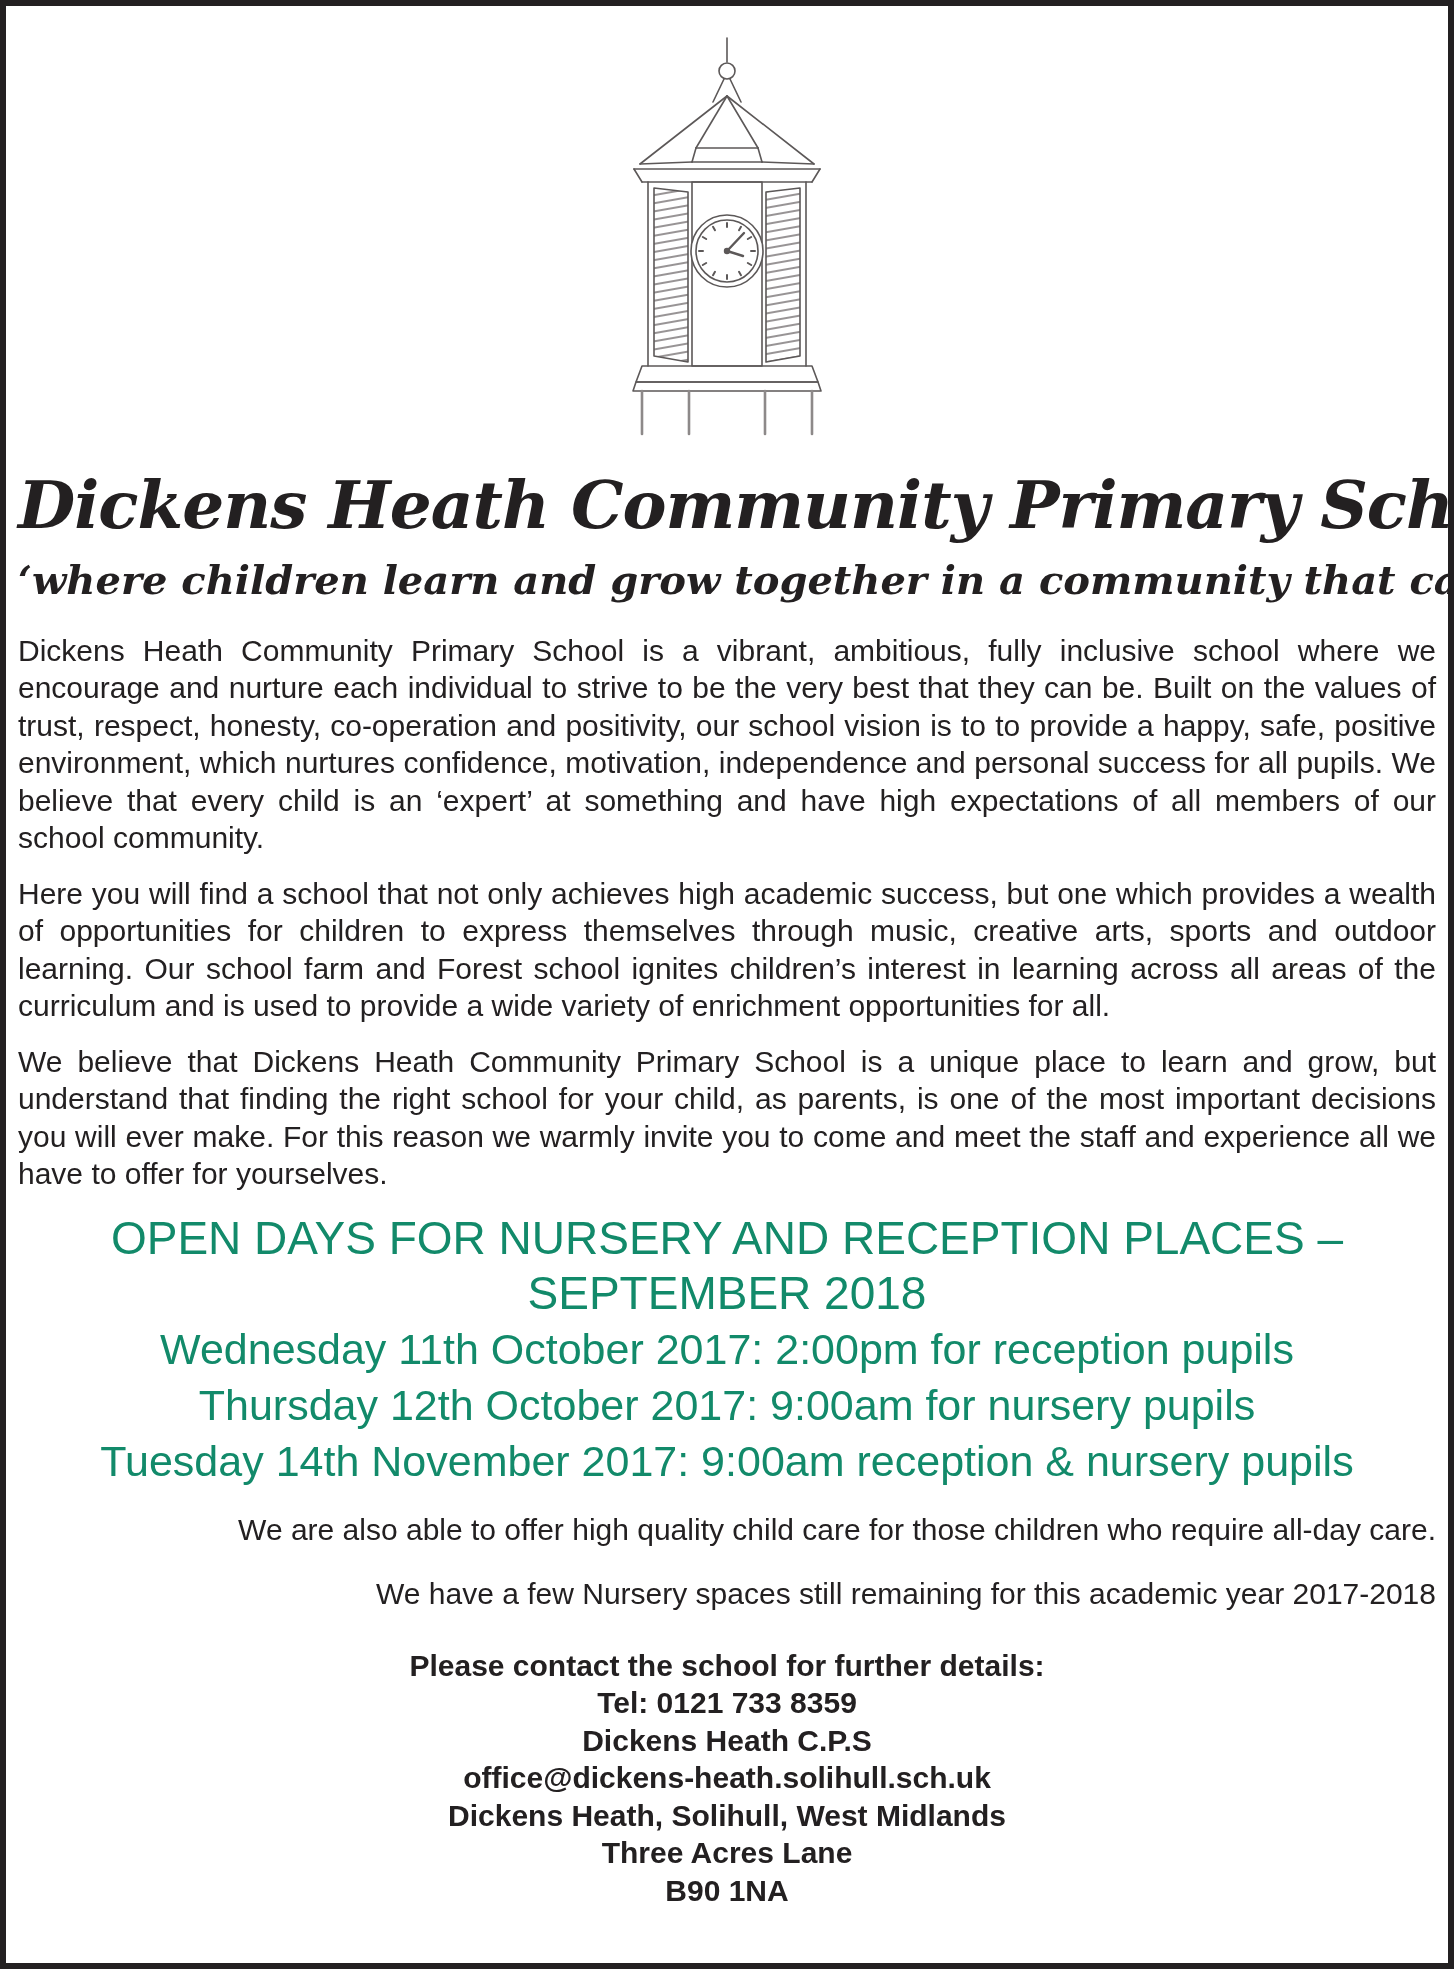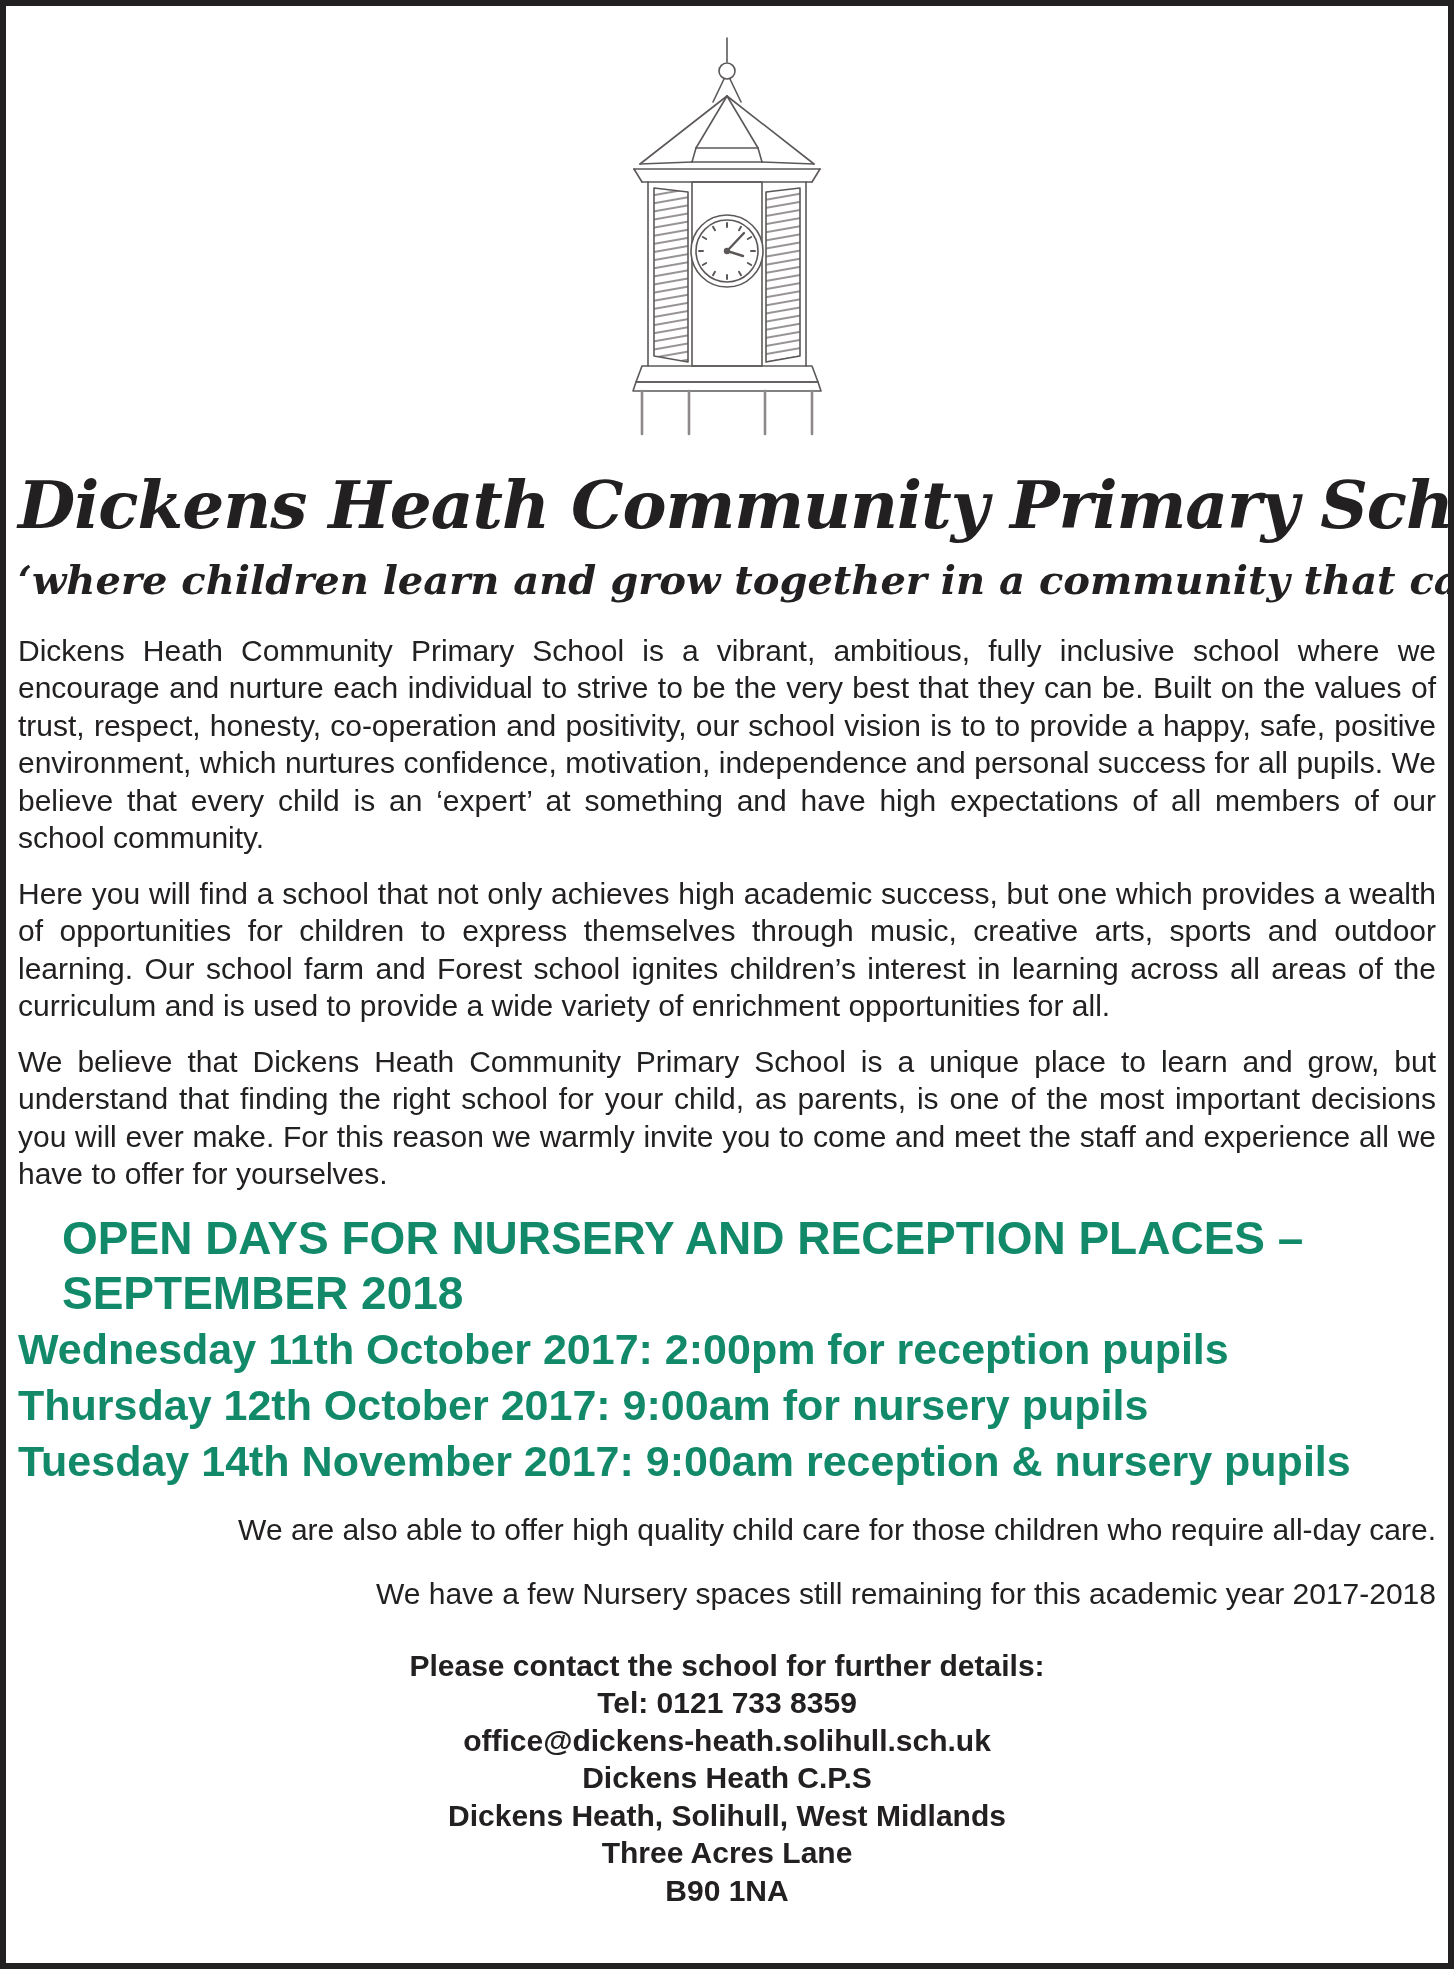--- a/index.html
+++ b/index.html
@@ -41,23 +41,23 @@
     white-space: nowrap;
   }
   .intro { margin-top: 26px; }
   .intro p {
     margin: 0 0 18px 0;
     font-size: 30px;
     line-height: 37.5px;
     text-align: justify;
   }
   .open-days {
-    text-align: left;
+    text-align: center;
     color: var(--accent-green, #128a6a);
-    font-weight: bold;
+    font-weight: normal;
   }
   .open-days-heading {
     margin: 0 auto;
     max-width: 1330px;
     font-size: 46px;
     line-height: 55px;
   }
   .open-day-date {
     font-size: 43px;
     line-height: 56px;
@@ -165,20 +165,20 @@
     <div class="open-day-date">Thursday 12th October 2017: 9:00am for nursery pupils</div>
     <div class="open-day-date">Tuesday 14th November 2017: 9:00am reception &amp; nursery pupils</div>
   </div>
 
   <p class="note note-1">We are also able to offer high quality child care for those children who require all-day care.</p>
   <p class="note note-2">We have a few Nursery spaces still remaining for this academic year 2017-2018</p>
 
   <div class="contact">
     <div>Please contact the school for further details:</div>
     <div>Tel: 0121 733 8359</div>
+    <div>Dickens Heath C.P.S</div>
     <div>office@dickens-heath.solihull.sch.uk</div>
-    <div>Dickens Heath C.P.S</div>
     <div>Dickens Heath, Solihull, West Midlands</div>
     <div>Three Acres Lane</div>
     <div>B90 1NA</div>
   </div>
 
 </div>
 
 </body></html>

